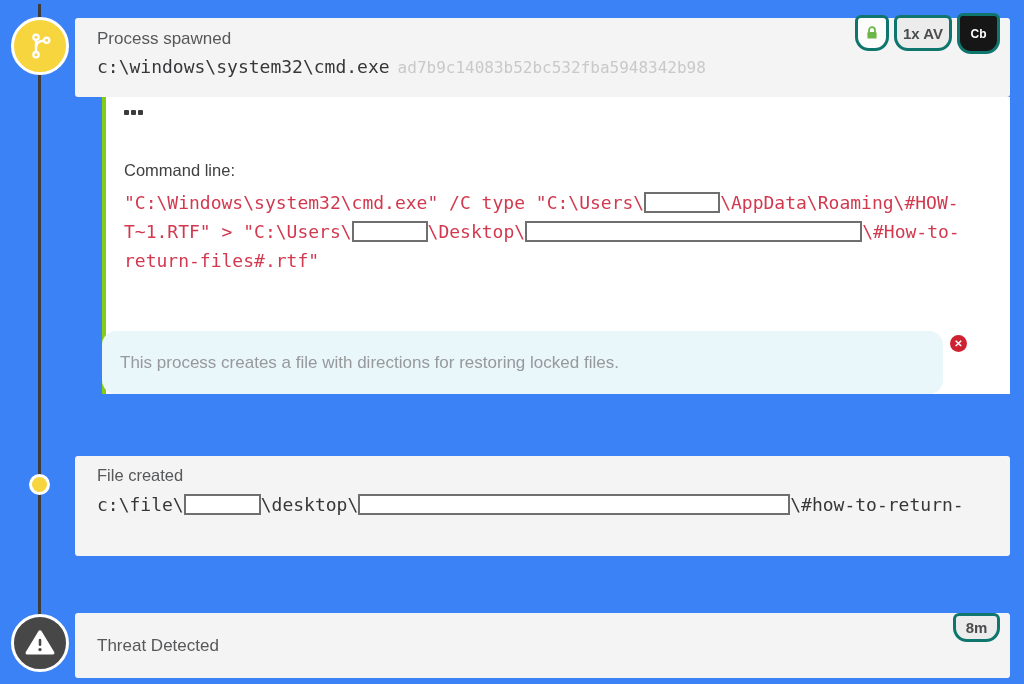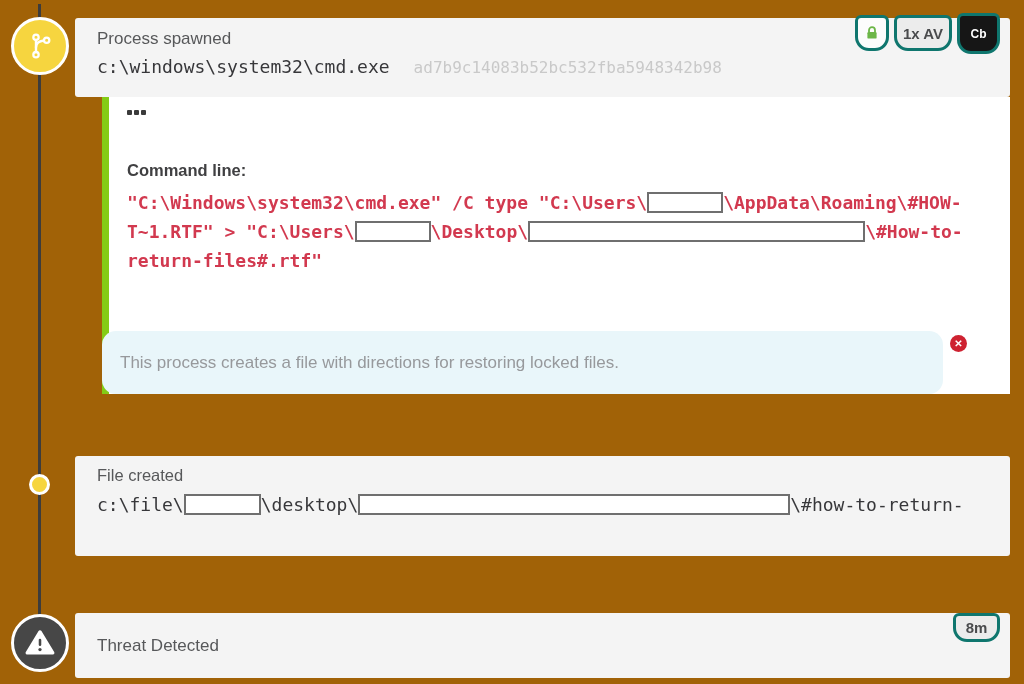--- a/index.html
+++ b/index.html
@@ -1,18 +1,18 @@
 <!DOCTYPE html>
 <html><head>
 <meta charset="utf-8">
 <style>
   * { margin:0; padding:0; box-sizing:border-box; }
   html,body { background:#fff; }
   body { font-family:"Liberation Sans", sans-serif; }
-  .page { position:relative; width:1024px; height:684px; background:#a16207; overflow:hidden; }
+  .page { position:relative; width:1024px; height:684px; background:#3b82f6; overflow:hidden; }
 
   
   .tl-line { position:absolute; left:38px; top:4px; width:3px; height:641px; background:#3c3c3c; z-index:0; }
   .tl-icon { position:absolute; width:58px; height:58px; border-radius:50%; border:3px solid #fff; z-index:2;
              display:flex; align-items:center; justify-content:center; }
   .icon-proc { left:11px; top:17px; background:#f6d53f; }
   .icon-threat { left:11px; top:614px; background:#474747; }
   .tl-dot { position:absolute; left:29px; top:474px; width:21px; height:21px; border-radius:50%;
             background:#f6d53f; border:3px solid #fff; z-index:2; }
 
@@ -20,25 +20,25 @@
   .card { position:absolute; left:75px; width:935px; background:#f4f4f4; border-radius:3px; z-index:1; }
   .card-proc { top:18px; height:79px; }
   .card-file { top:456px; height:100px; }
   .card-threat { top:613px; height:65px; }
 
   .card-title { position:absolute; left:22px; font-size:17px; color:#57585a; }
   .mono { font-family:"DejaVu Sans Mono","Liberation Mono",monospace; }
   .proc-title { top:11px; }
   .proc-pathline { position:absolute; left:22px; top:38px; white-space:nowrap; }
   .proc-path { font-size:18px; color:#37373a; }
-  .proc-hash { font-size:16px; color:#c9c9c9; margin-left:24px; }
+  .proc-hash { font-size:16px; color:#c9c9c9; margin-left:8px; }
 
   
   .body-panel { position:absolute; left:102px; top:97px; width:908px; height:297px; background:#fff;
-                border-left:7px solid #84cc16; z-index:1;font-weight:bold; }
+                border-left:4px solid #84cc16; z-index:1; }
   .menu-dots { position:absolute; left:18px; top:13px; display:flex; gap:2px; cursor:pointer; }
   .menu-dots span { width:5px; height:5px; background:#3b3b3b; border-radius:1px; display:block; }
   .cmd-label { position:absolute; left:18px; top:64px; font-size:16.5px; color:#404042; }
   .cmd-block { position:absolute; left:18px; top:91px; width:870px; font-size:18px; line-height:29px;
                color:#d2394f; white-space:nowrap; }
   .redact { display:inline-block; height:21px; background:#fff; border:2px solid #6f6f6f; vertical-align:-4px; }
   .rw-s { width:76px; } .rw-l { width:337px; } .rw-fs { width:77px; } .rw-fl { width:432px; }
 
   .note-box { position:absolute; left:102px; top:331px; width:841px; height:63px; background:#e9f6fa;
               border-radius:14px; z-index:1; }

